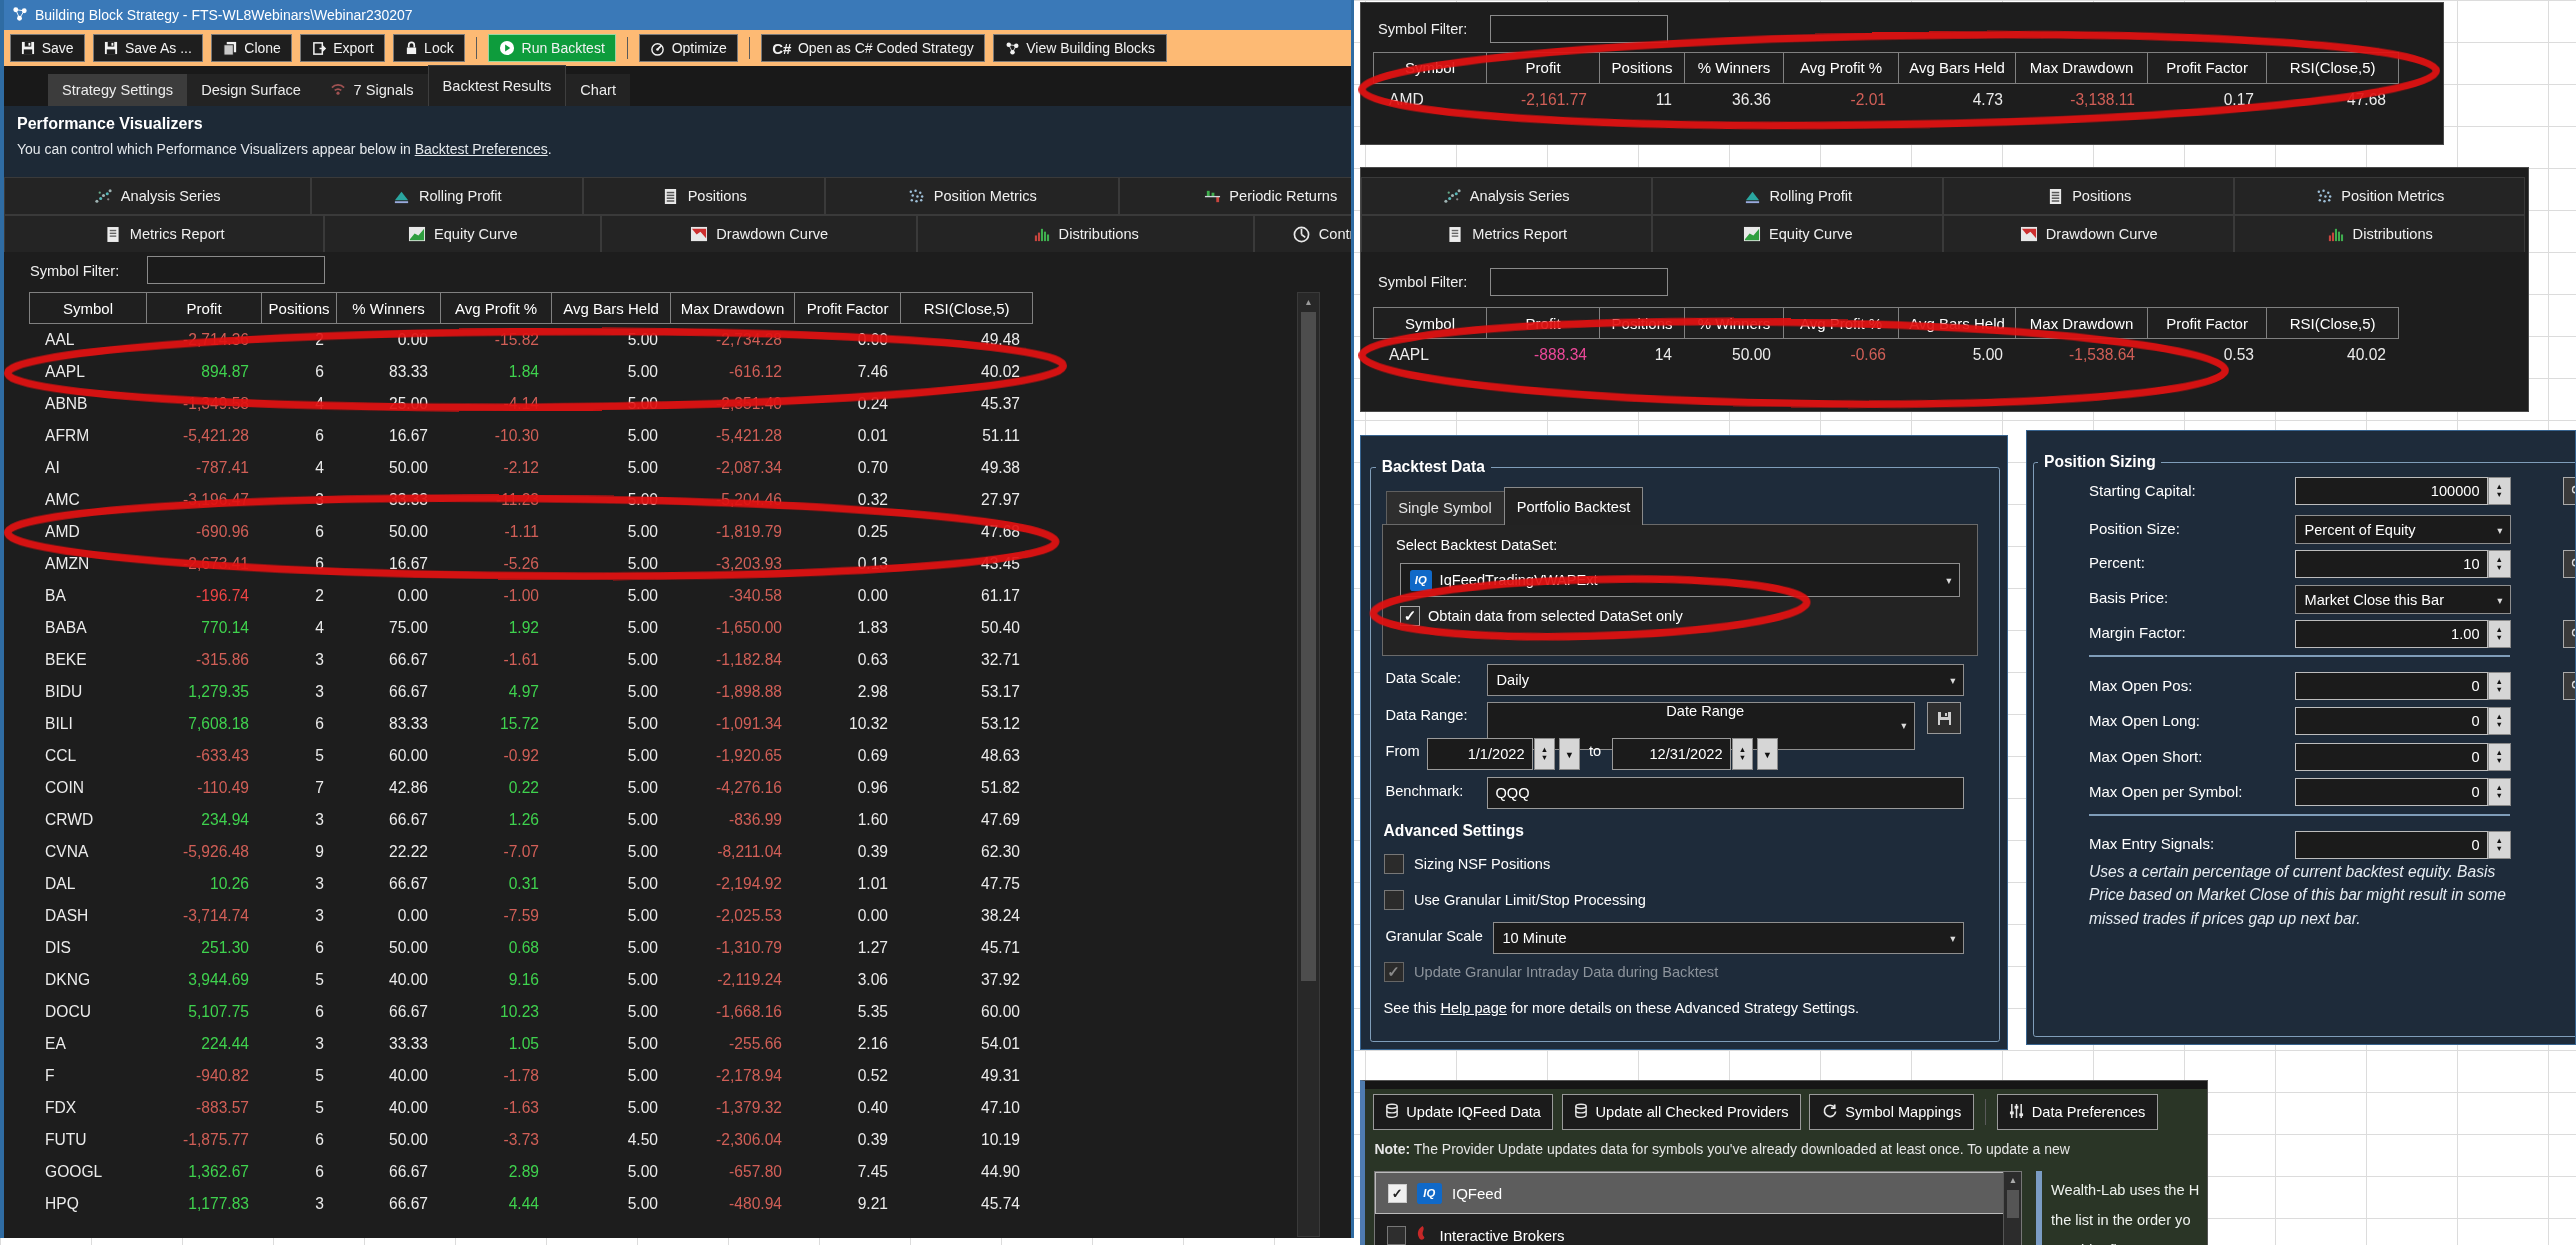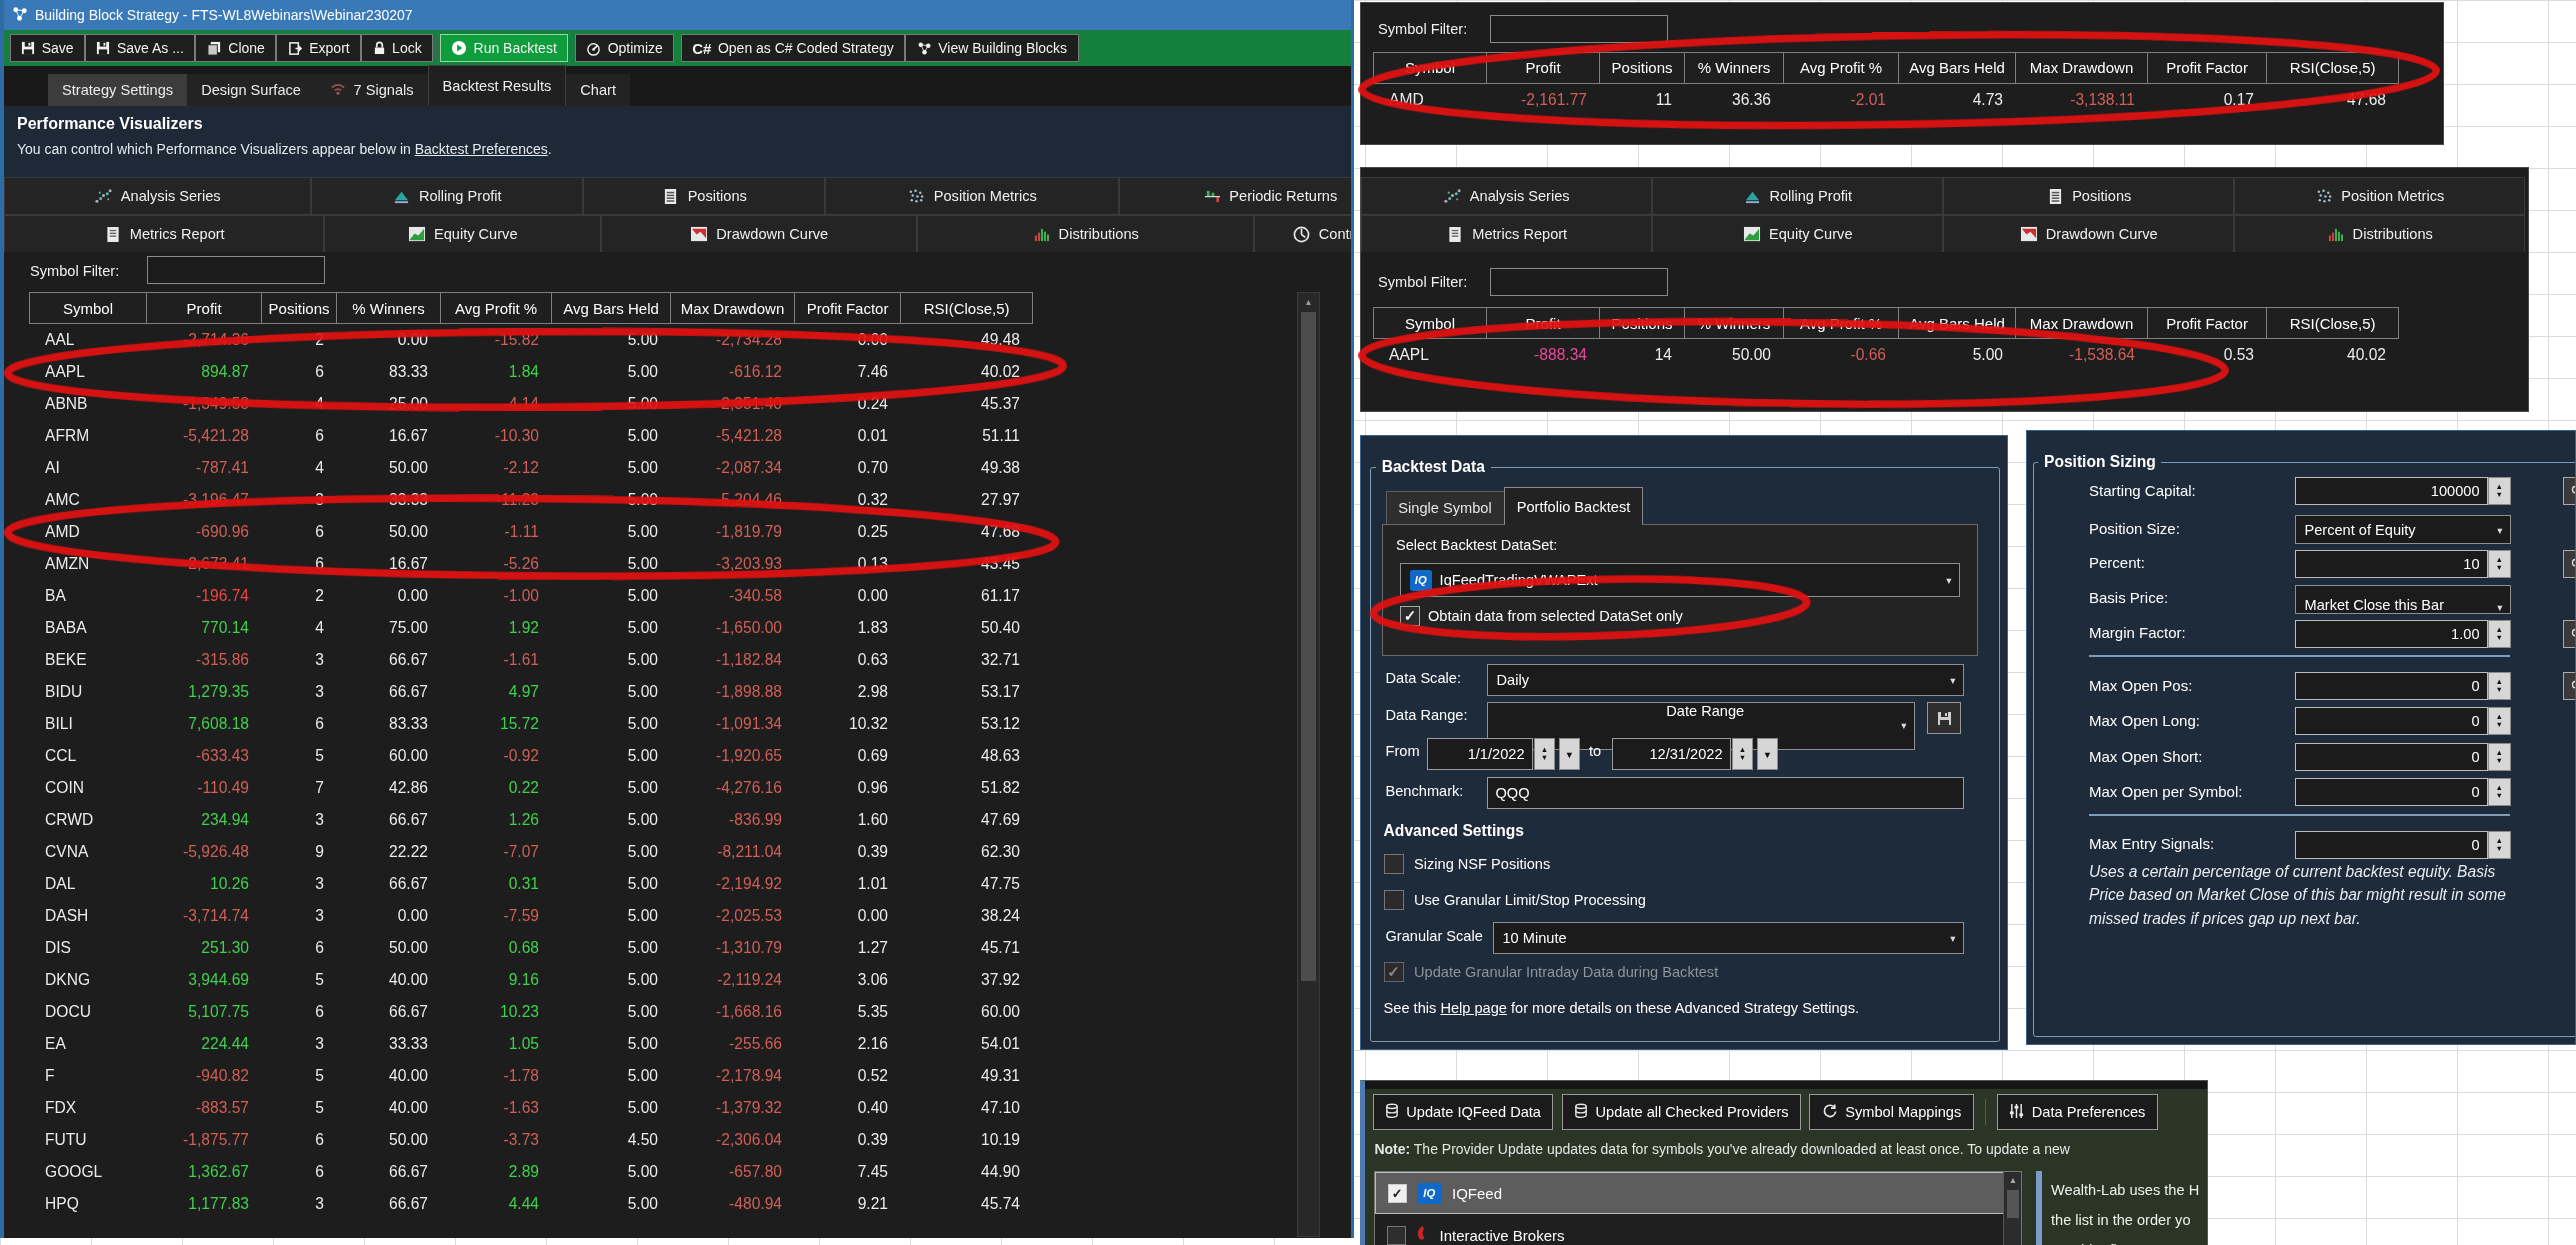--- a/index.html
+++ b/index.html
@@ -9,21 +9,21 @@
     background-color:#ffffff;
     background-image:linear-gradient(#dcdcdc 0.9px,transparent 0.9px),linear-gradient(90deg,#dcdcdc 0.9px,transparent 0.9px);
     background-size:91px 42px;
     color:#e8e8e8;
   }
   .abs{position:absolute;}
   
   #main-window{left:0;top:8;width:1354px;height:1238px;background:#1d1d1d;
     border-left:4.7px solid #2f6ca3;border-right:3.8px solid #2f6ca3;box-sizing:border-box;overflow:hidden;}
   .titlebar{left:0;top:0;right:0;height:30px;background:#3a79b8;display:flex;align-items:center;gap:7.5px;padding-left:7.5px;color:#fff;font-size:14px;}
-  .toolbar{left:0;top:30px;right:0;height:36px;background:#15803d;display:flex;align-items:center;gap:0;padding-left:5.7px;}
+  .toolbar{left:0;top:30px;right:0;height:36px;background:#fdba74;display:flex;align-items:center;gap:8px;padding-left:5.7px;}
   .tbtn{height:26px;background:#1e1e1e;border:0.9px solid #7a7a7a;color:#f2f2f2;font-size:14px;display:flex;align-items:center;gap:6.6px;padding:0 10.4px;white-space:nowrap;}
   .tbtn svg{display:block;}
   .tbtn.run{background:#0e9c3c;border:0.9px solid #96d7a2;}
   .tsep{width:0.9px;height:22.6px;background:#5a5a5a;margin:0 2.8px;}
   .main-tabs{left:0;top:66px;right:0;height:40px;background:#191919;display:flex;align-items:flex-end;padding-left:44px;}
   .mtab{height:32px;display:flex;align-items:center;gap:6.6px;padding:0 14px;font-size:14.6px;background:#232323;color:#ececec;}
   .mtab.lighter{background:#3c3c3c;}
   .mtab.active{height:40px;background:#202020;border:0.9px solid #3e3e3e;border-bottom:none;}
   .navy-band{left:0;top:106px;right:0;height:72px;background:#1d2936;}
   .pv-title{left:13px;top:115px;font-size:16px;font-weight:bold;color:#fff;}
@@ -961,21 +961,21 @@
         <span>▲</span>
         <span>▼</span>
       </div>
       <div class="ps-side" style="top: 119px;">
         <svg width="11.3" height="13" viewBox="0 0 12 14">
           <circle cx="6" cy="5" r="3.4" fill="none" stroke="#ddd" stroke-width="1.4"></circle>
           <path d="M6 8 V13" stroke="#ddd" stroke-width="1.4"></path>
         </svg>
       </div>
       <div class="ps-row-label" style="top: 158px;">Basis Price:</div>
-      <div class="select ps-select" style="top: 154px; align-items: flex-end;">
+      <div class="select ps-select" style="top: 154px;">
         <span>Market Close this Bar</span>
         <span class="chev">▾</span>
       </div>
       <div class="ps-row-label" style="top: 193px;">Margin Factor:</div>
       <div class="num-input" style="top: 189px;">1.00</div>
       <div class="spinbox ps-spin" style="top: 189px; position: absolute;">
         <span>▲</span>
         <span>▼</span>
       </div>
       <div class="ps-side" style="top: 189px;">

